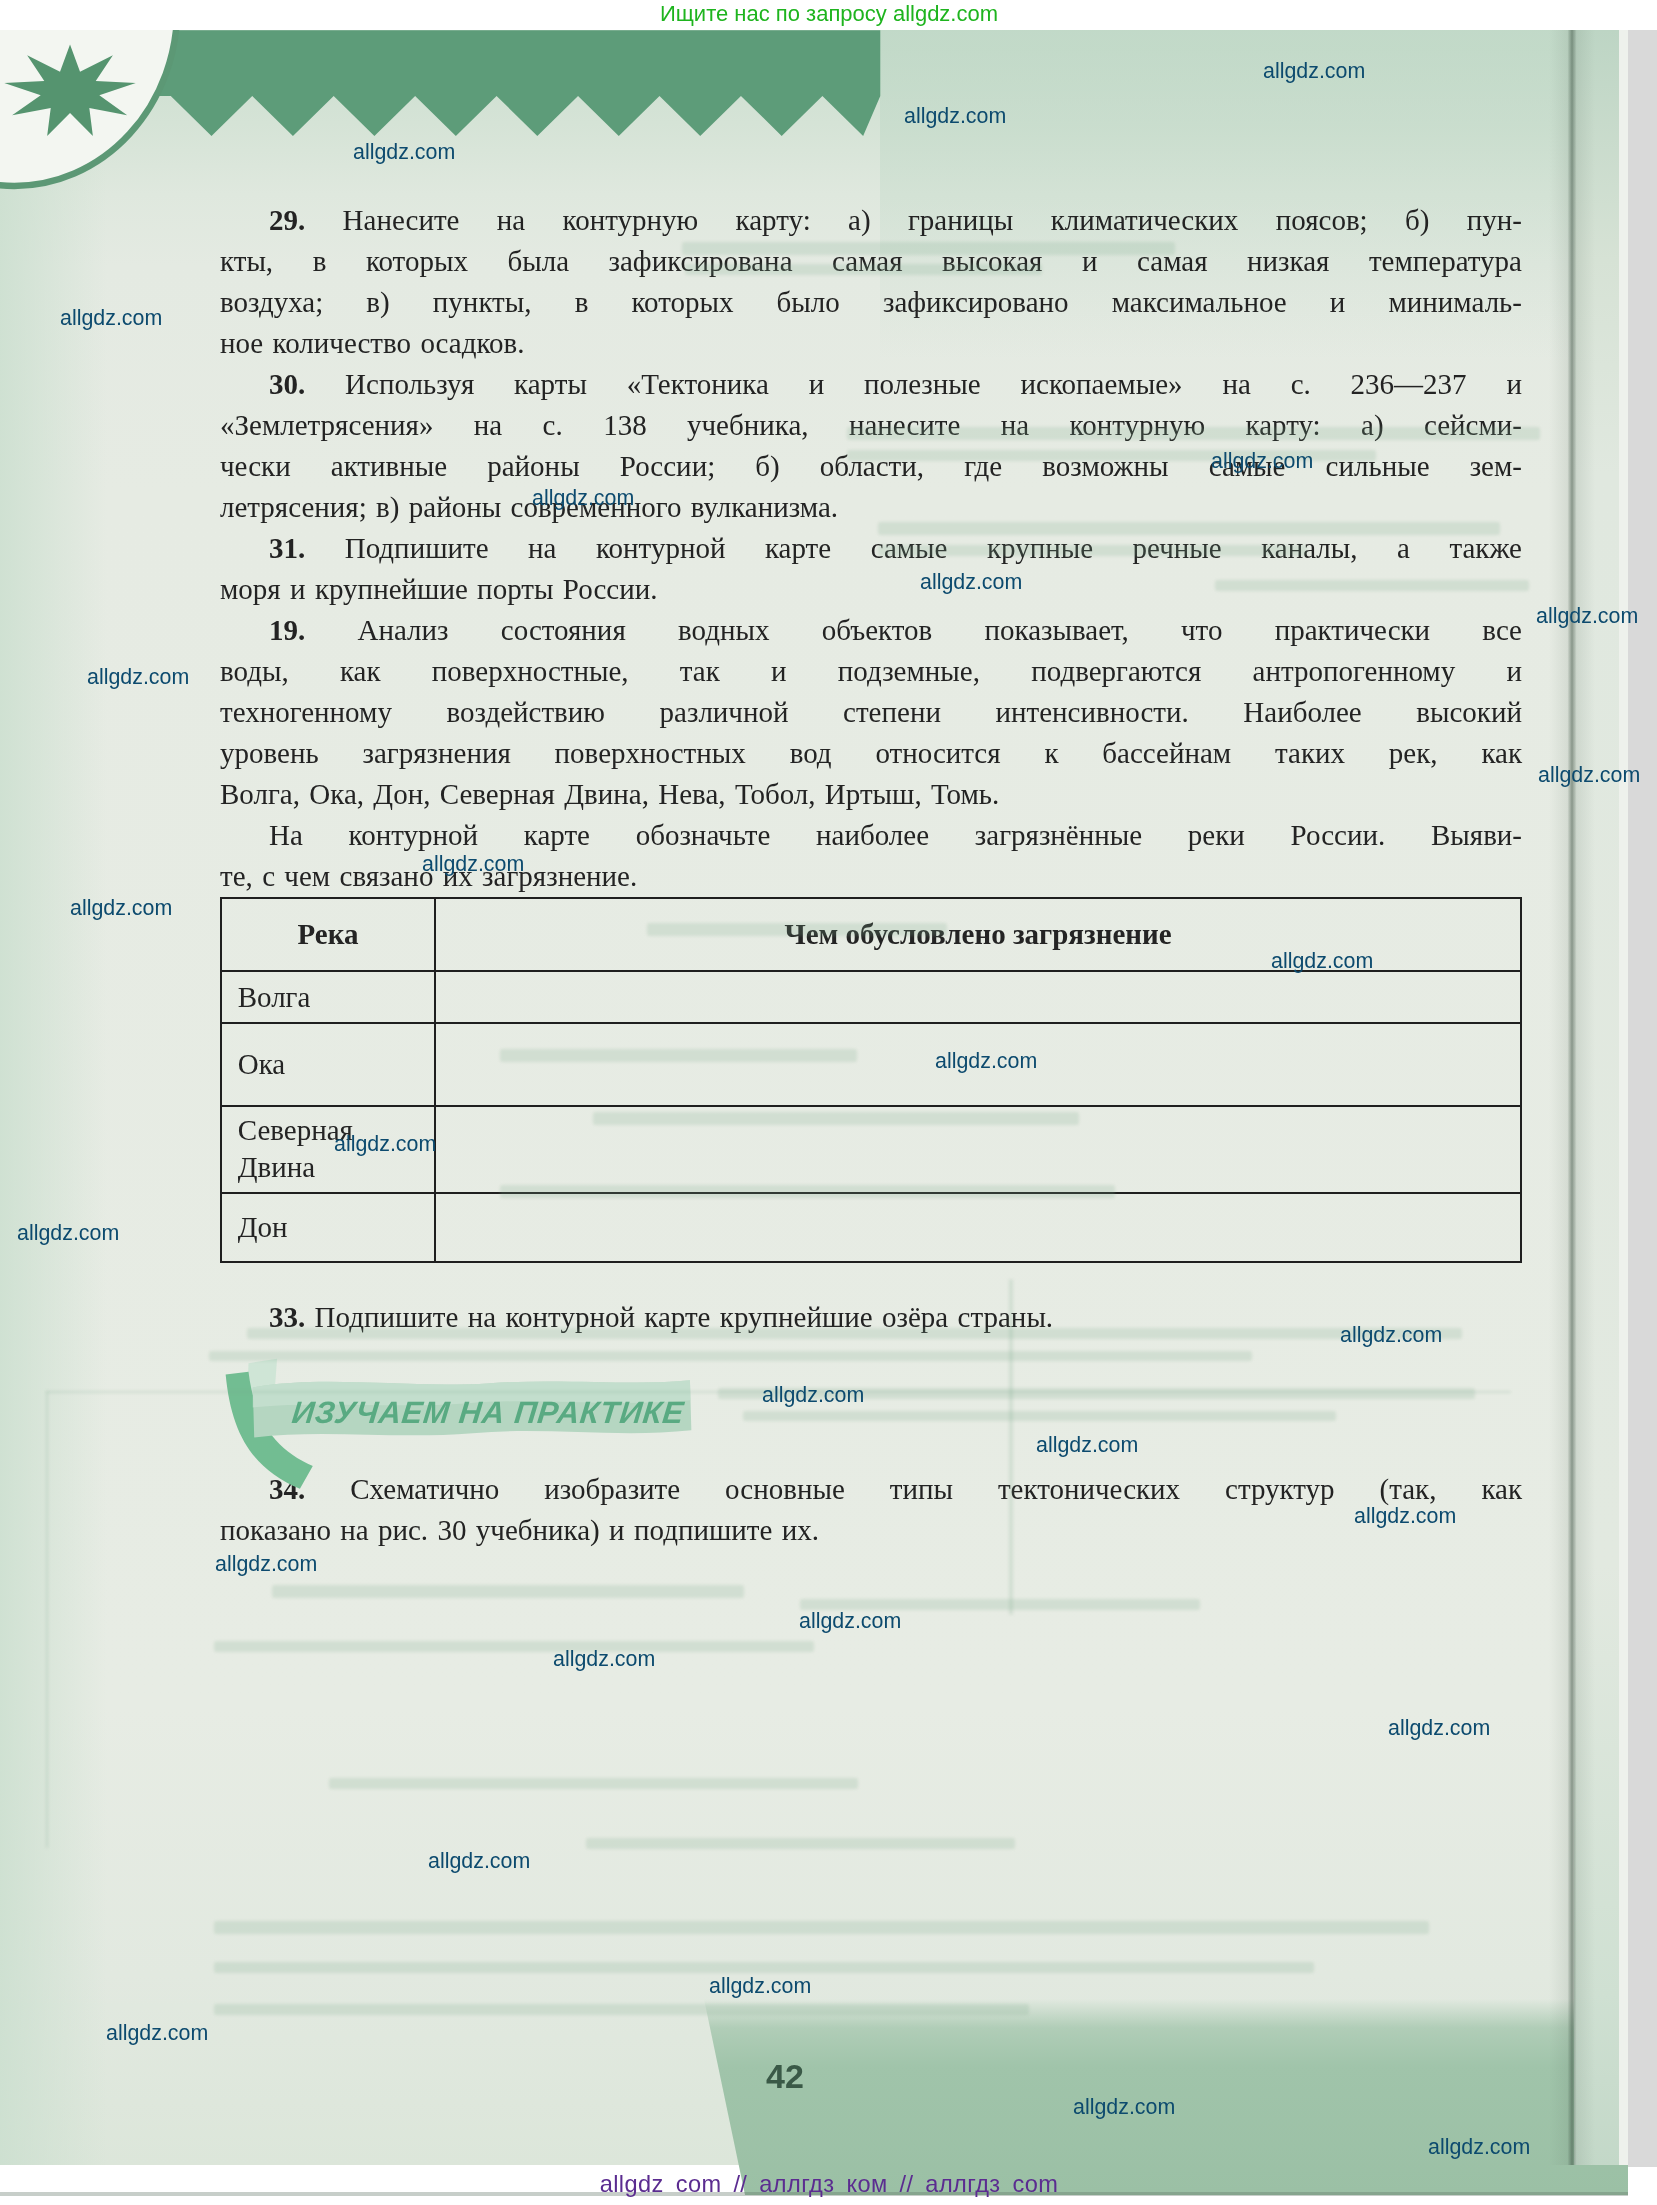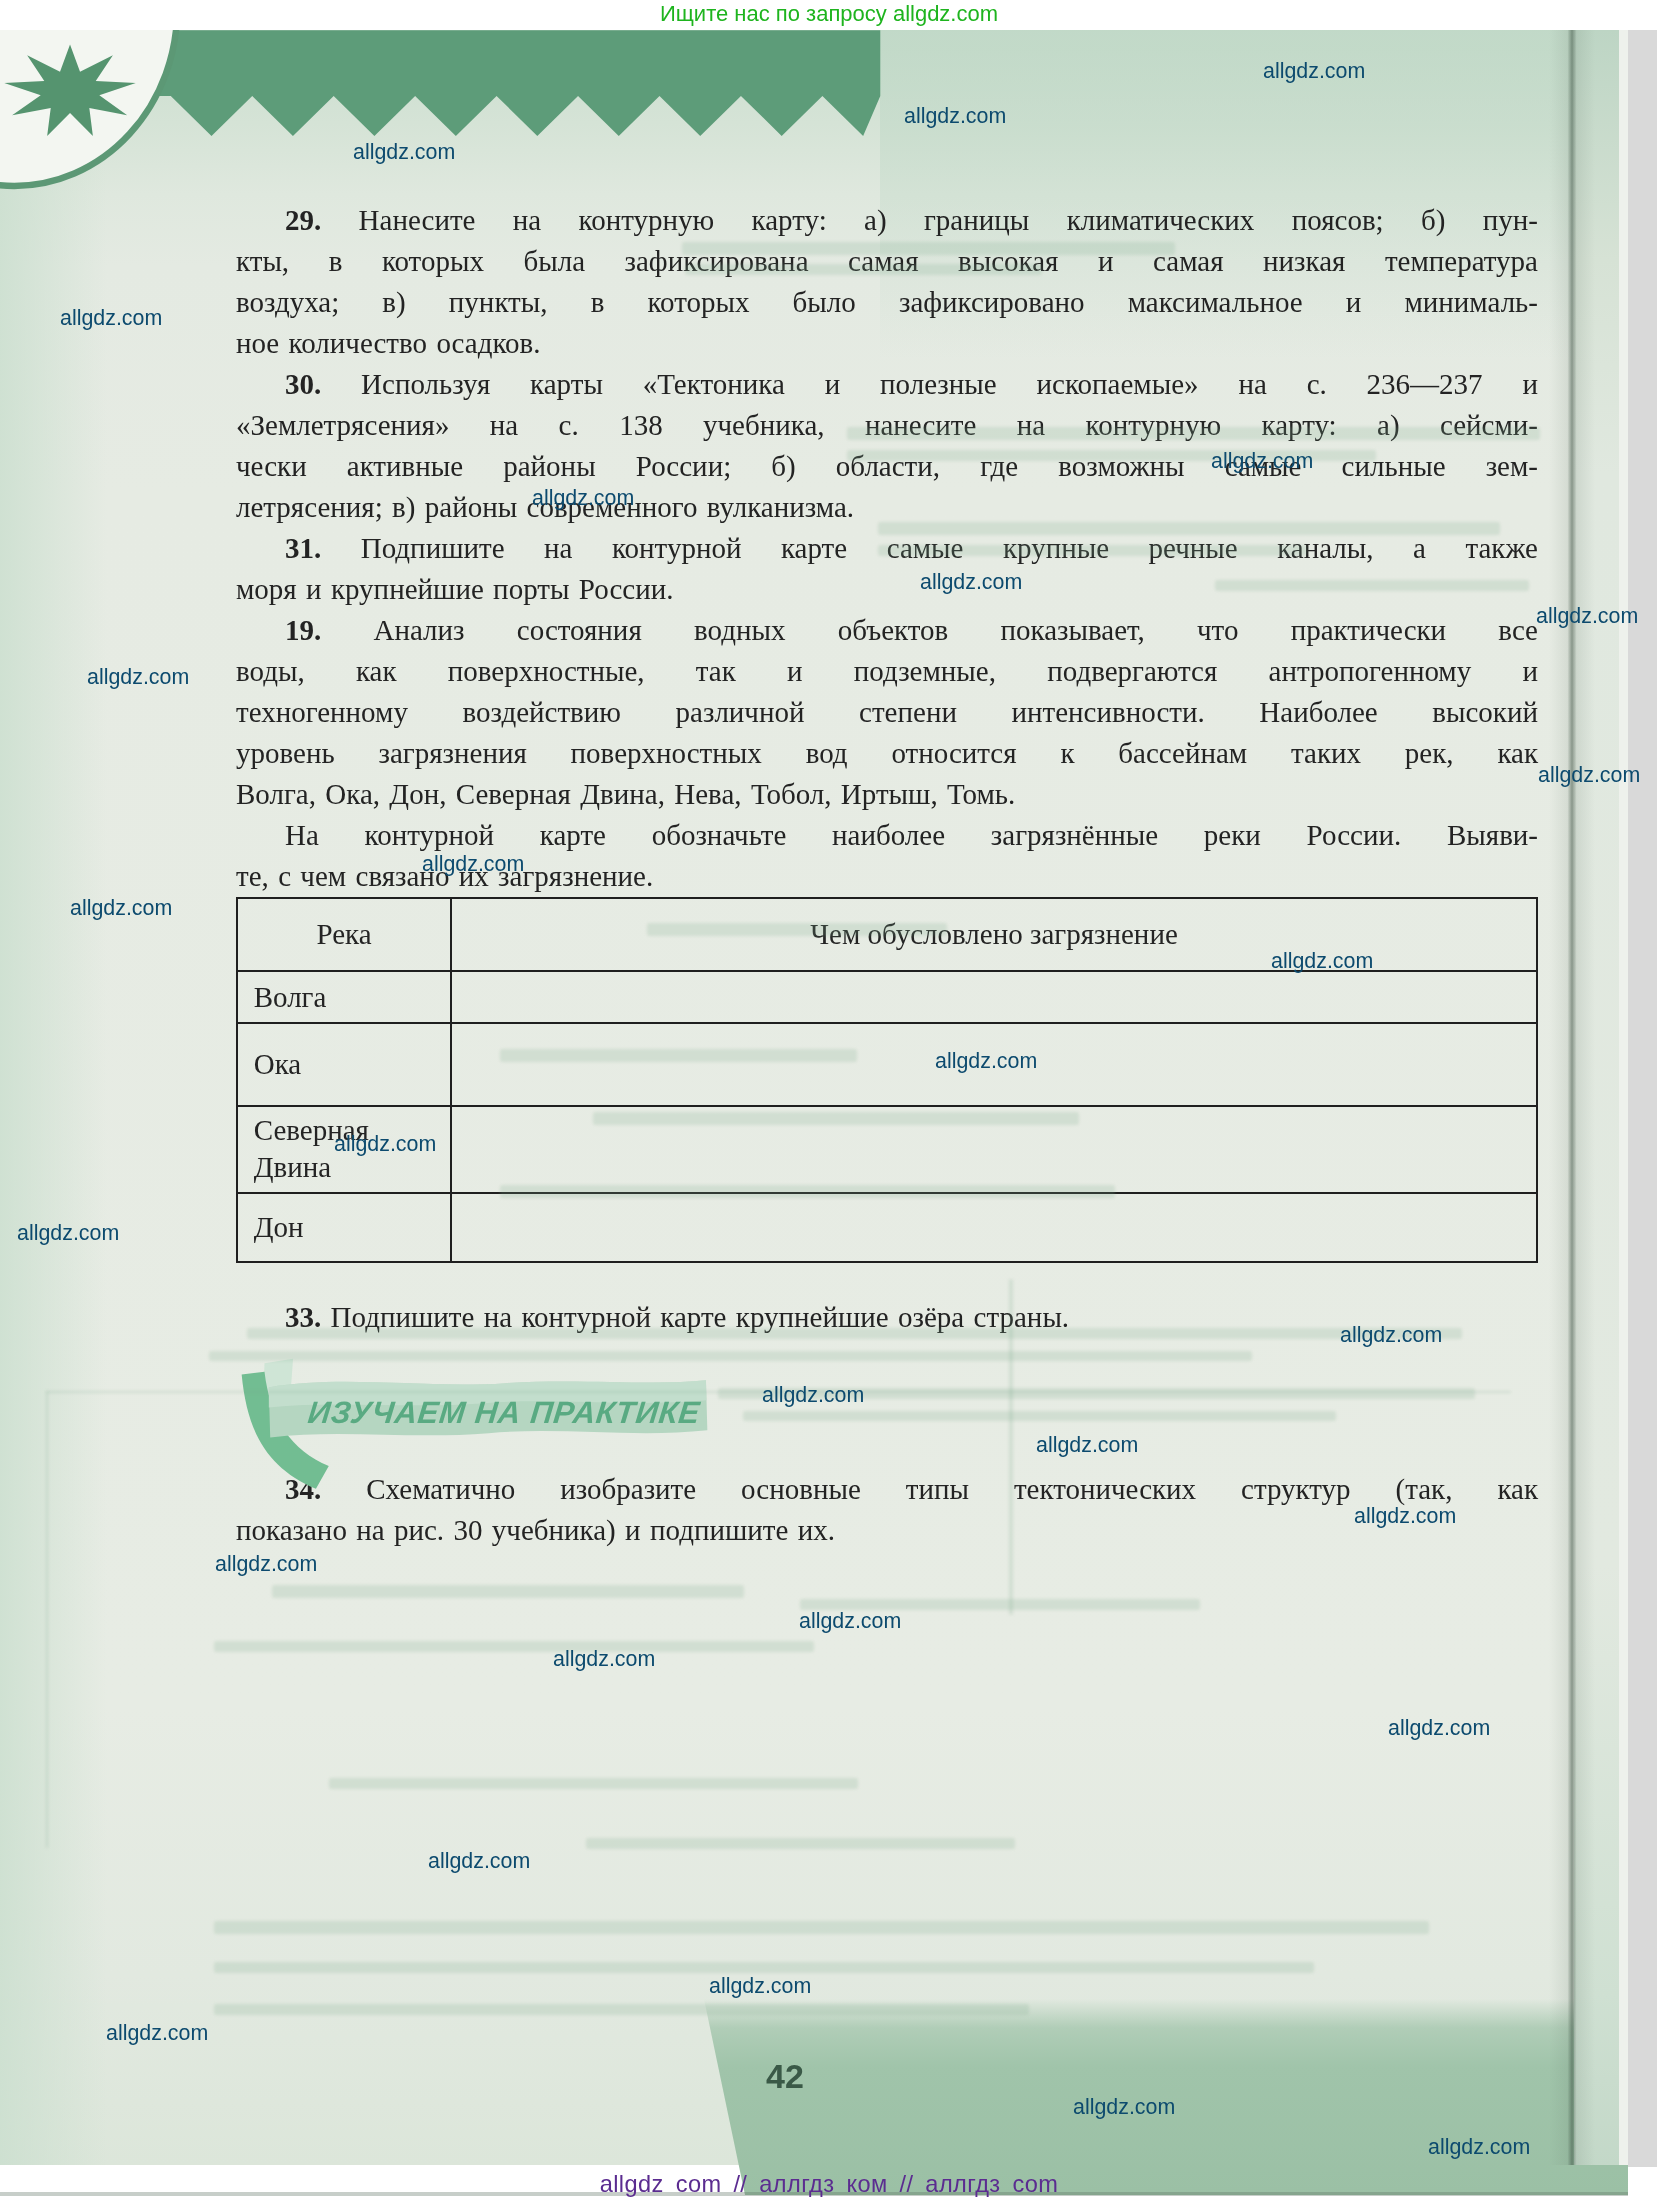--- a/index.html
+++ b/index.html
@@ -41,32 +41,32 @@
     clip-path:polygon(0 0, 100% 0, 100% 100%, 41px 100%);
     background:linear-gradient(180deg, rgba(160,196,170,0) 0, rgba(160,196,170,0.75) 29px, #a0c4aa 68px, #9bc0a5 100%);
   }
   .page-num {
     position:absolute; left:766px; top:2027px;
     font-family:"Liberation Sans", sans-serif; font-weight:bold; font-size:34px; color:#3a5947;
   }
 
   
   .content {
-    position:absolute; left:236px; top:170px; width:1302px;
+    position:absolute; left:220px; top:170px; width:1302px;
     color:#232323; font-size:29px; line-height:41px;
   }
   .para .line { text-align:justify; text-align-last:justify; word-spacing:2.1px; }
   .para .line.lastline { text-align:left; text-align-last:left; }
   .para .line.first { text-indent:49px; }
   .num { font-weight:bold; }
 
   table.rivers { border-collapse:collapse; width:1302px; margin-top:0; table-layout:fixed; }
   table.rivers, table.rivers th, table.rivers td { border:2.1px solid #1f1f1f; }
   table.rivers { border-width:2.9px; }
-  table.rivers th { font-weight:normal; font-size:29px; text-align:center; height:69px; color:#242424; }
+  table.rivers th { font-weight:bold; font-size:29px; text-align:center; height:69px; color:#242424; }
   table.rivers td { font-size:29px; vertical-align:middle; color:#242424; }
   table.rivers td.river-cell { padding-left:15.7px; }
   table.rivers td.river-cell span { display:inline-block; max-width:194px; line-height:37px; }
 
   .ex33-slot { margin-top:34px; }
   .banner-wrap { position:relative; height:100px; margin-top:24px; }
   .banner-wrap svg { position:absolute; left:-8.6px; top:-5.7px; }
   .banner-label {
     position:absolute; left:68px; top:30px; width:400px; text-align:center;
     font-family:"Liberation Sans", sans-serif; font-weight:bold; font-style:italic;

